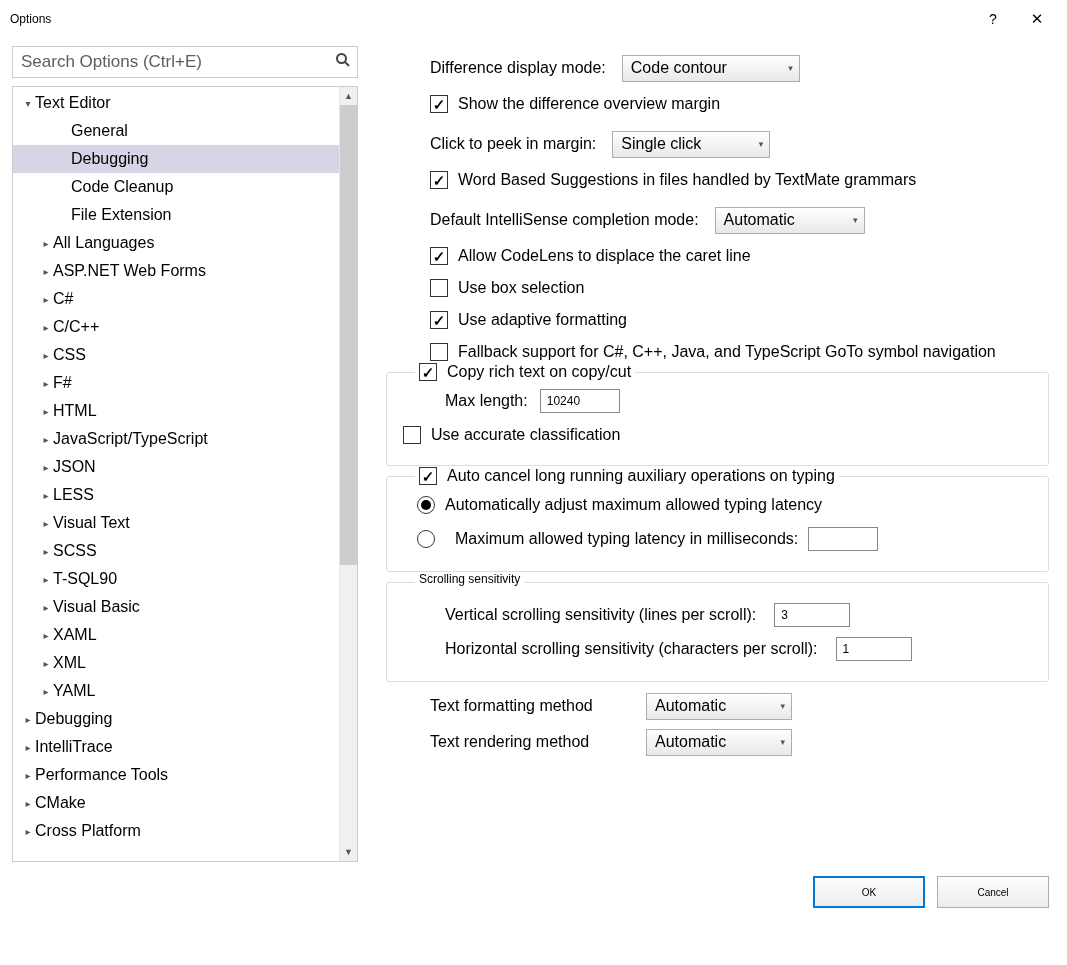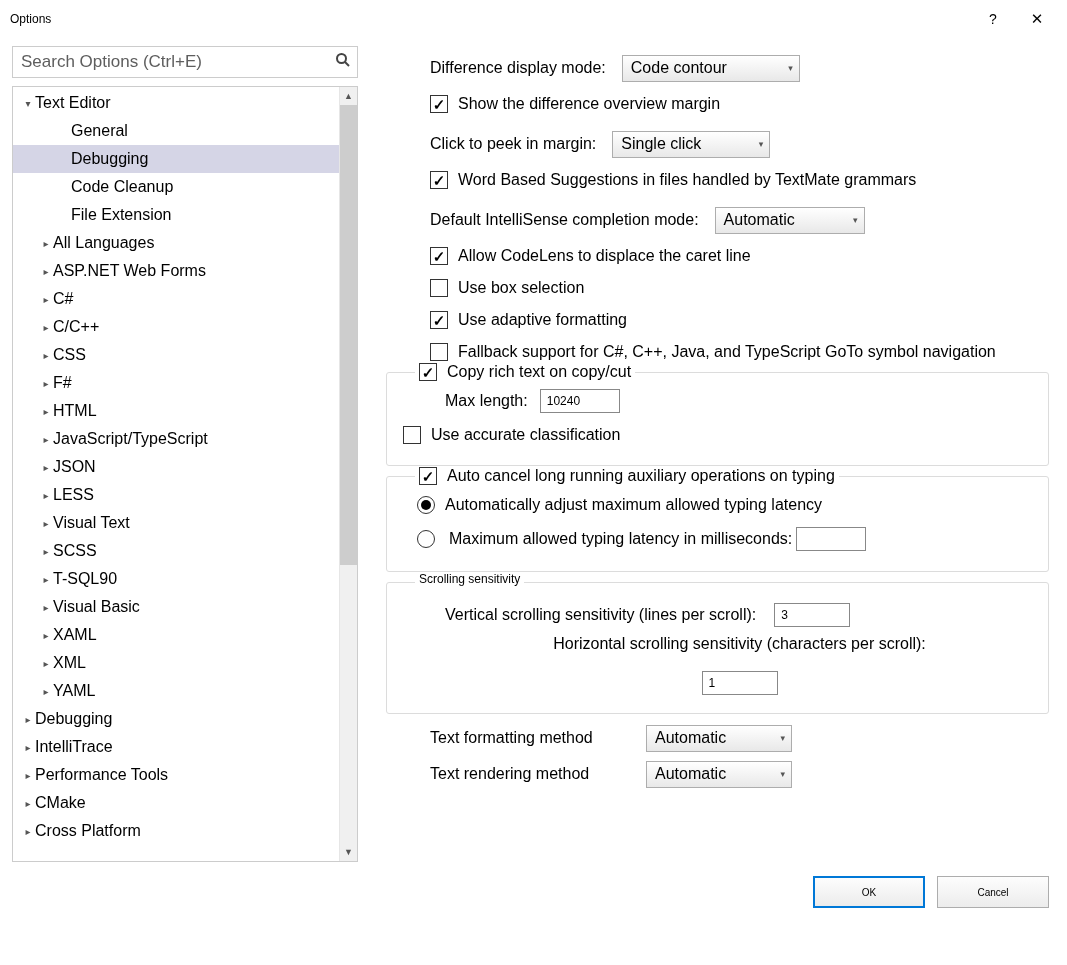--- a/index.html
+++ b/index.html
@@ -276,36 +276,36 @@
 
     <div class="fieldset">
       <div class="legend">
           <span class="chk checked"></span>
           <span>Auto cancel long running auxiliary operations on typing</span>
         </div>
       <div class="row" style="margin-left:16px;margin-top:4px;">
           <span class="radio checked"></span>
           <span>Automatically adjust maximum allowed typing latency</span>
         </div>
-      <div class="row" style="margin-left:16px; gap:4px;">
+      <div class="row" style="margin-left:16px; gap:10px;">
           <span class="radio"></span>
           <span>Maximum allowed typing latency in milliseconds:</span>
           <input class="inputnum" style="width: 70px;">
         </div>
     </div>
 
     <div class="fieldset" style="padding-top:18px;">
       <div class="legend" style="top:-11px;">
           <span class="grouptitle">Scrolling sensitivity</span>
         </div>
       <div class="row" style="gap:18px;">
         <span>Vertical scrolling sensitivity (lines per scroll):</span>
         <input class="inputnum" style="width: 76px;" value="3">
       </div>
-      <div class="row" style="gap:18px;flex-direction:column;">
+      <div class="row" style="gap:18px;">
         <span>Horizontal scrolling sensitivity (characters per scroll):</span>
         <input class="inputnum" style="width: 76px;" value="1">
       </div>
     </div>
 
     <div class="row labeled" style="gap:22px;">
       <span style="min-width:194px">Text formatting method</span>
       <div class="dropdown" style="min-width:146px">
           <span>Automatic</span>
           <span class="ddarrow">▾</span>

